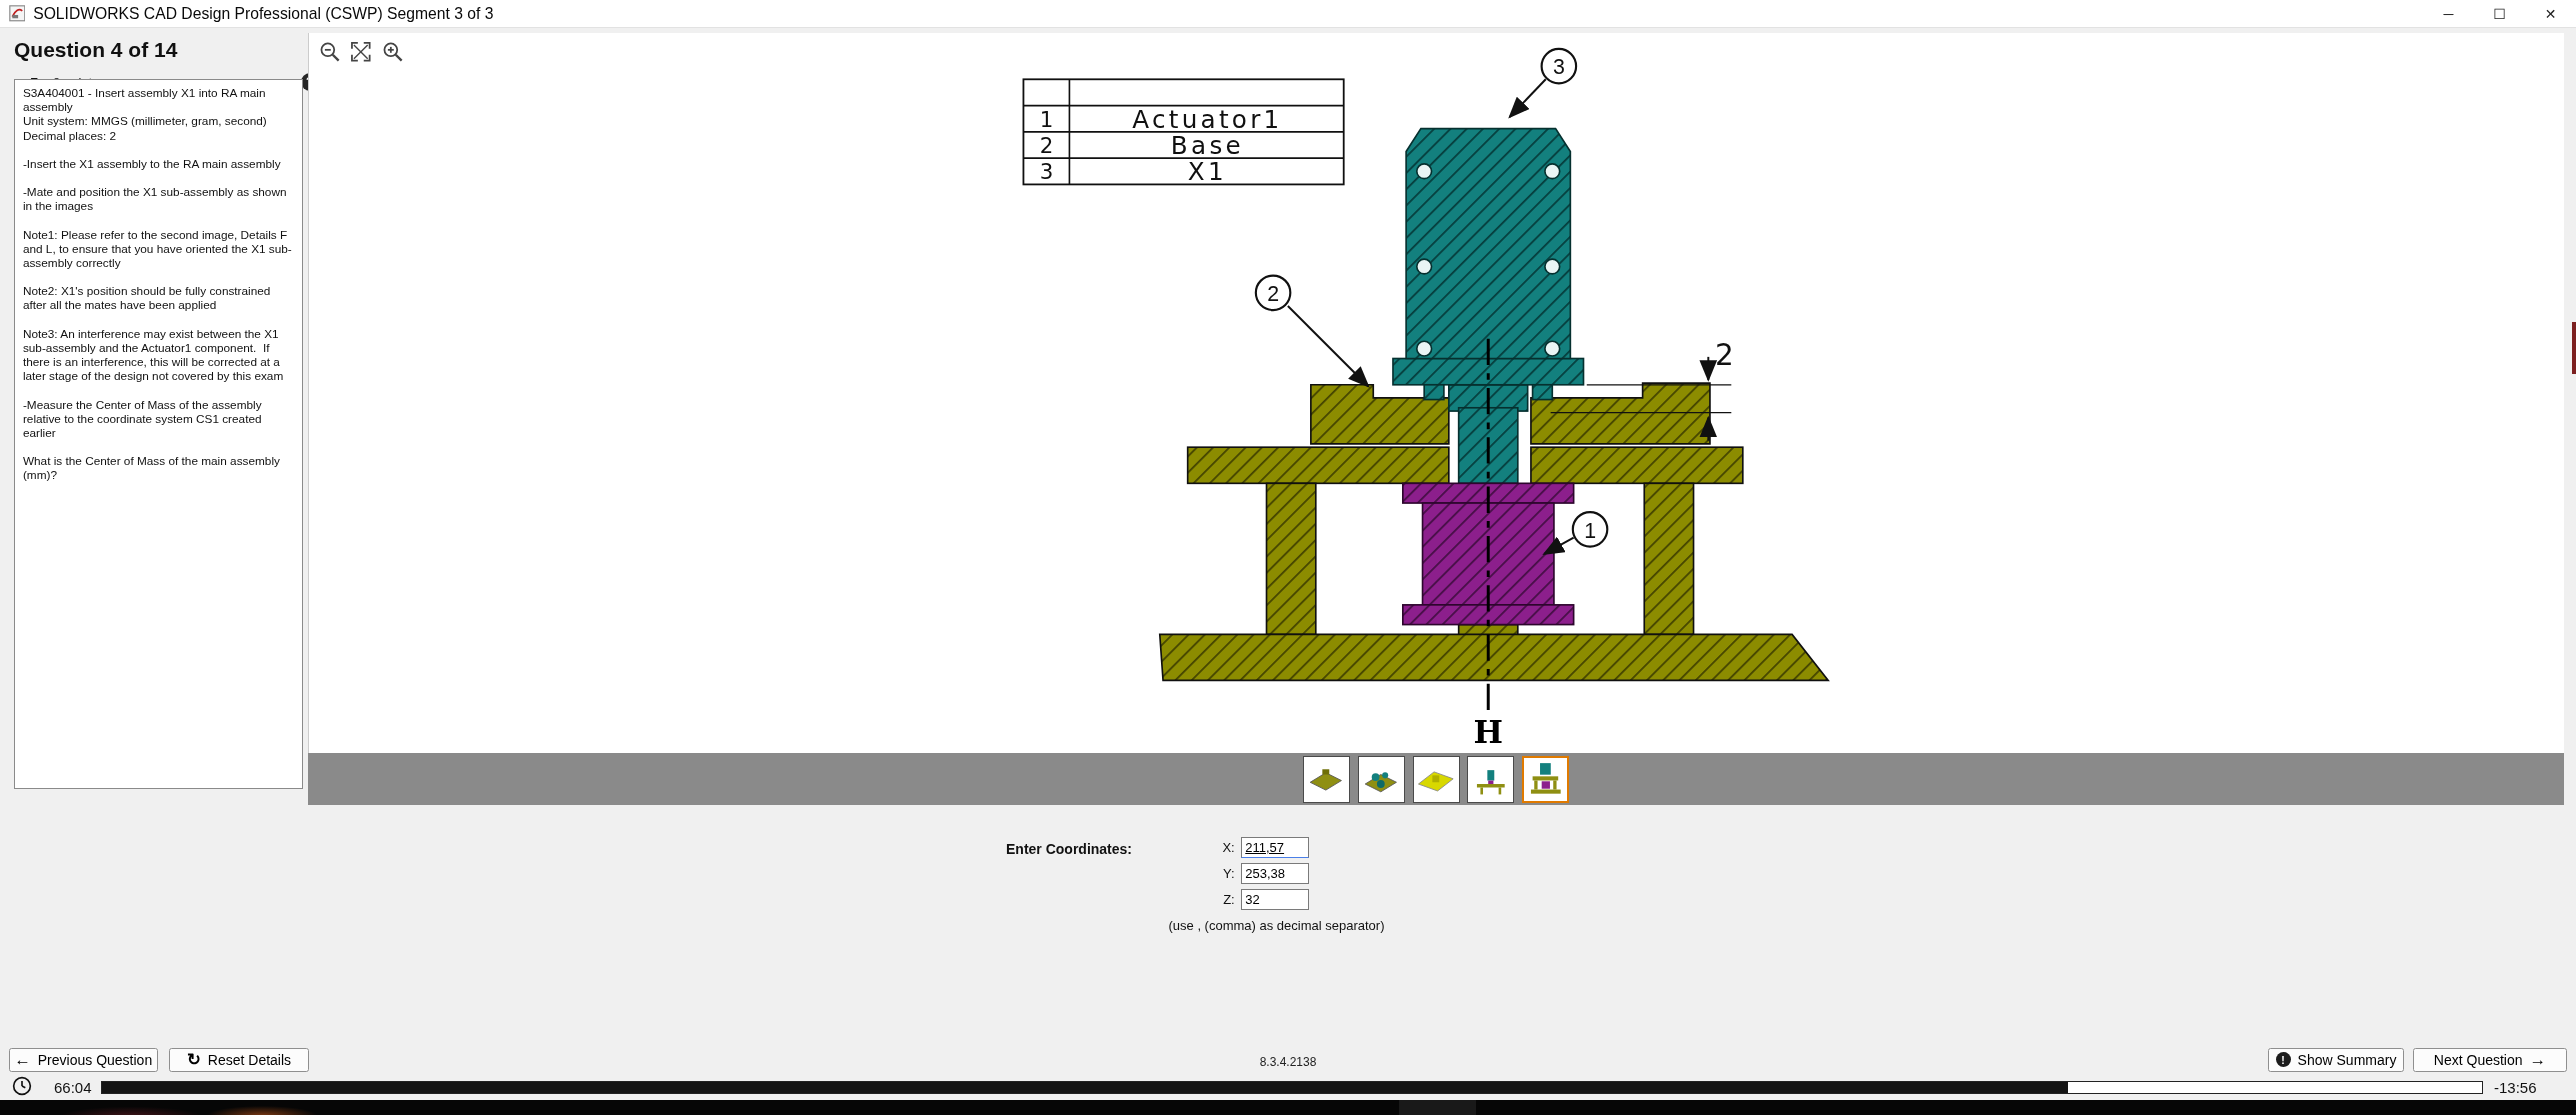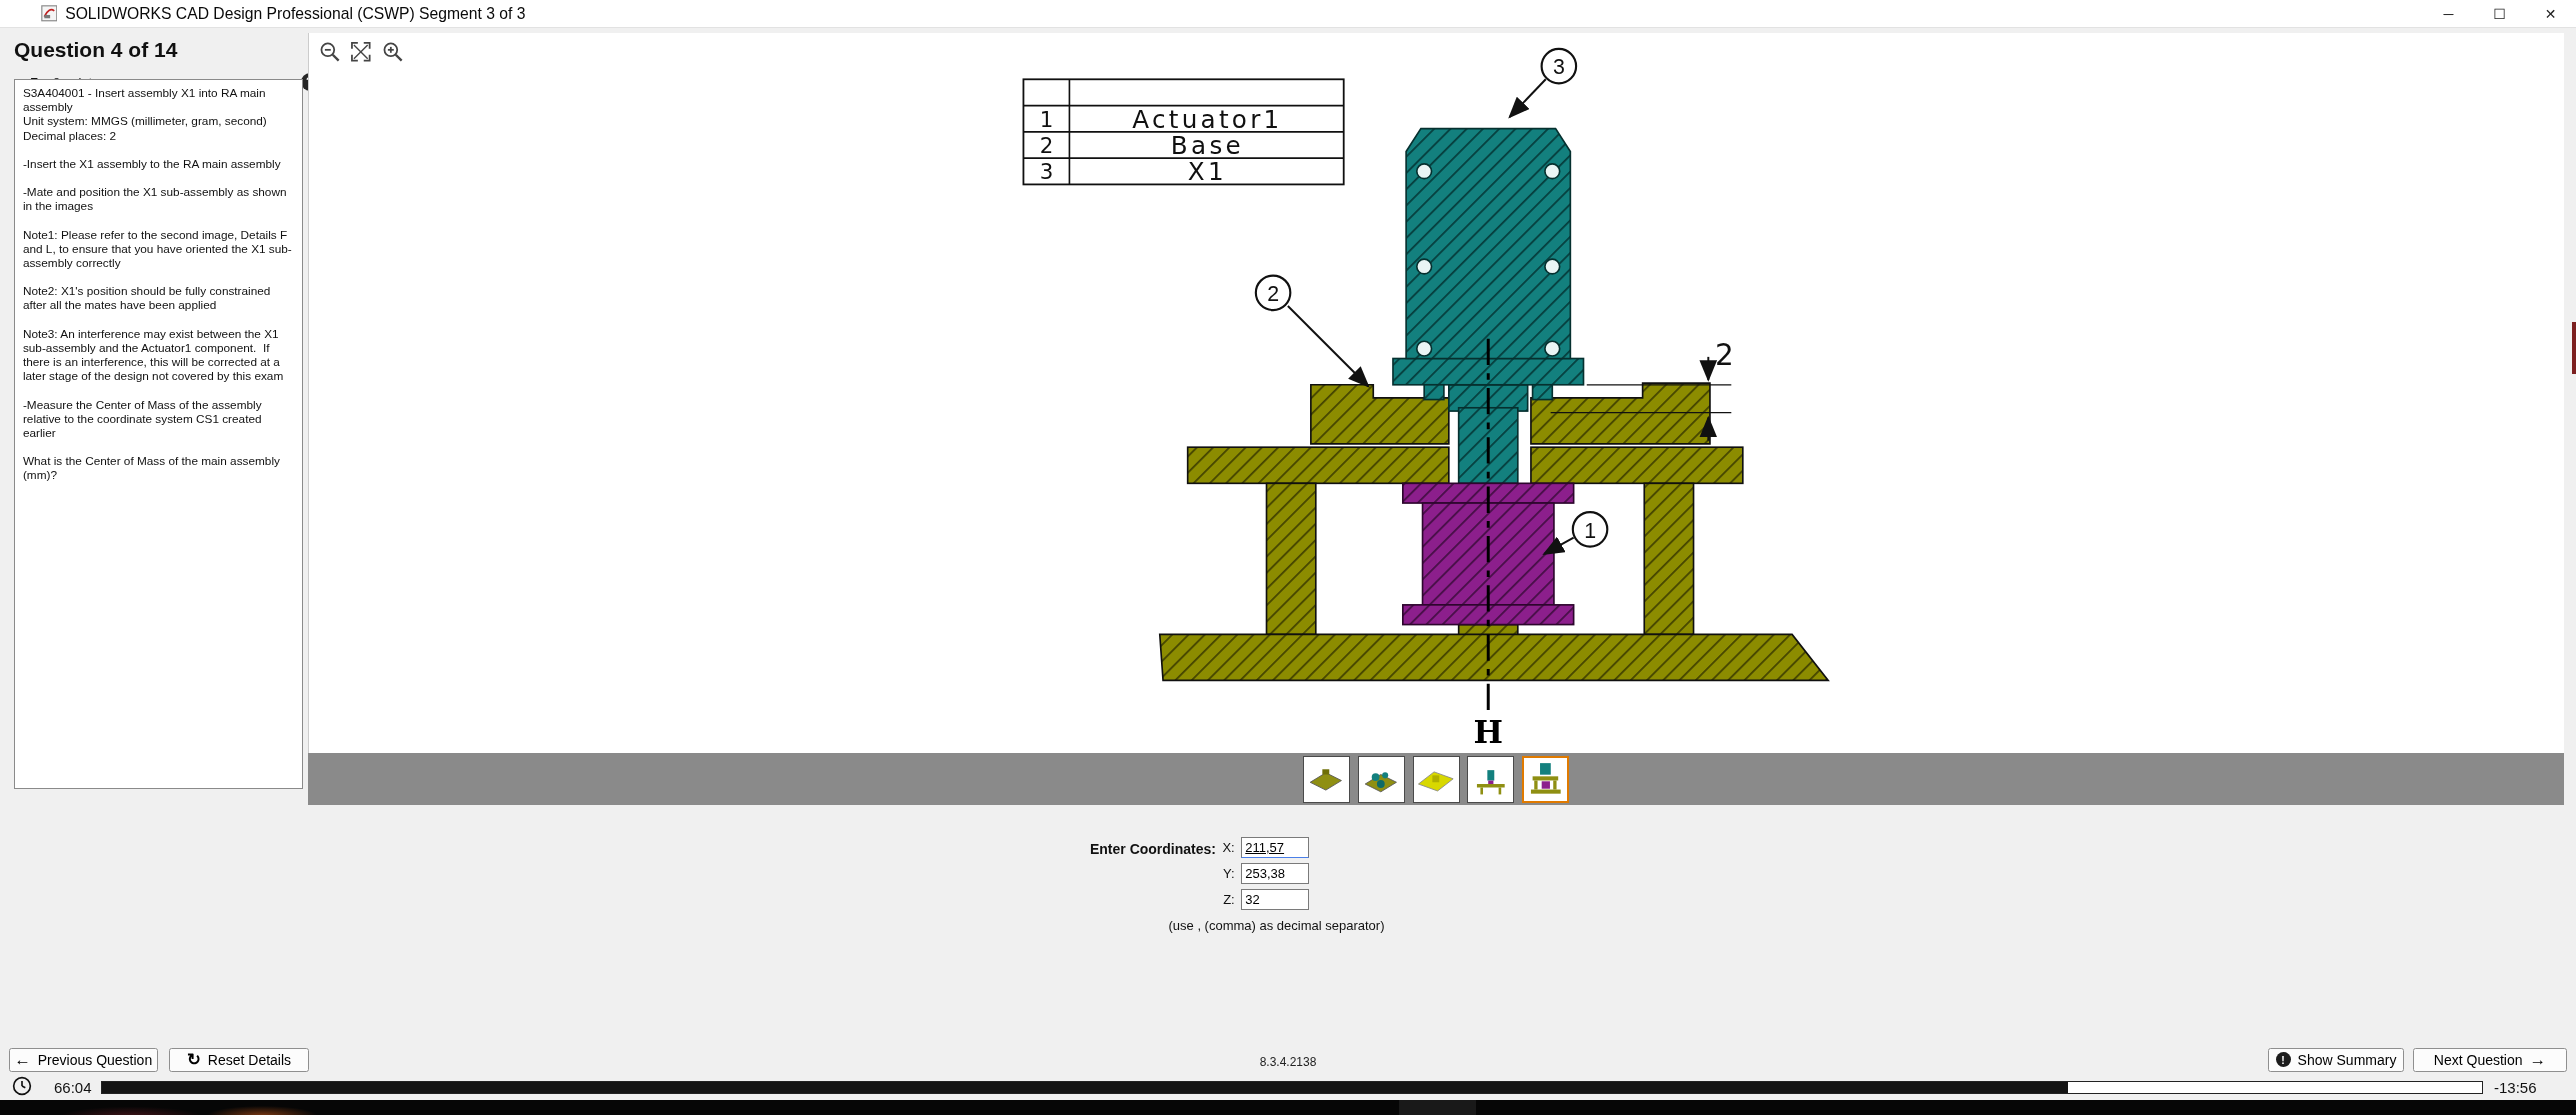--- a/index.html
+++ b/index.html
@@ -1,21 +1,21 @@
 <!DOCTYPE html>
 <html style="font-size:14px"><head>
 <meta charset="utf-8">
 <style>
   * { margin:0; padding:0; box-sizing:border-box; }
   html,body { width:2576px; height:1116px; overflow:hidden; }
   body { background:#f0f0f0; font-family:"Liberation Sans", sans-serif; color:#111; position:relative; }
 
   
   #titlebar { position:absolute; left:0; top:0; width:100%; height:28px; background:#ffffff;
-              border-bottom:0.9px solid #e2e2e2; display:flex; align-items:center;padding-left:32px; }
+              border-bottom:0.9px solid #e2e2e2; display:flex; align-items:center; }
   #app-icon { width:16.6px; height:16.6px; margin:0 7.9px 0 8.7px; flex:0 0 auto; }
   #title-text { font-size:15.7px; color:#0a0a0a; white-space:nowrap; }
   #win-controls { margin-left:auto; display:flex; height:100%; }
   .win-btn { width:51px; height:100%; display:flex; align-items:center; justify-content:center;
              font-size:14px; color:#222; background:transparent; border:none; }
 
   
   #q-title { position:absolute; left:14px; top:38px; font-size:21px; font-weight:bold; }
   #points-row { position:absolute; left:14px; top:73px; width:289px; display:flex;
                 justify-content:space-between; align-items:center;margin-left:16px; }
@@ -35,21 +35,21 @@
   #drawing-svg { position:absolute; left:0; top:0; width:100%; height:100%; }
 
   
   #thumb-strip { position:absolute; left:308px; top:753px; width:2256px; height:52px; background:#8a8a8a;
                  display:flex; align-items:center; justify-content:center; gap:7.9px; }
   .thumb { width:47px; height:47px; background:#fff; border:0.9px solid #4a4a4a; padding:1.7px; }
   .thumb.selected { border:2.6px solid #e07a00; }
   .thumb svg { width:100%; height:100%; display:block; }
 
   
-  #coords-label { position:absolute; left:1006px; top:841px; width:210px; text-align:right;
+  #coords-label { position:absolute; left:1006px; top:841px; width:210px; text-align:left;
                   font-weight:bold; font-size:14px; }
   .coord-row { position:absolute; left:1219px; display:flex; align-items:center; gap:6.1px; }
   #row-x { top:837px; } #row-y { top:863px; } #row-z { top:889px; }
   .coord-label { font-size:13px; width:15.7px; text-align:right; }
   .coord-input { width:68px; height:21px; border:0.9px solid #7a7a7a; font-size:13px; padding:0 3.5px;
                  font-family:"Liberation Sans", sans-serif; background:#fff; }
   .coord-input.focused { border-bottom:1.7px solid #4a7fe8;text-decoration:underline; }
   #coords-note { position:absolute; left:1106px; top:918px; width:341px; text-align:center; font-size:13px; }
 
   

